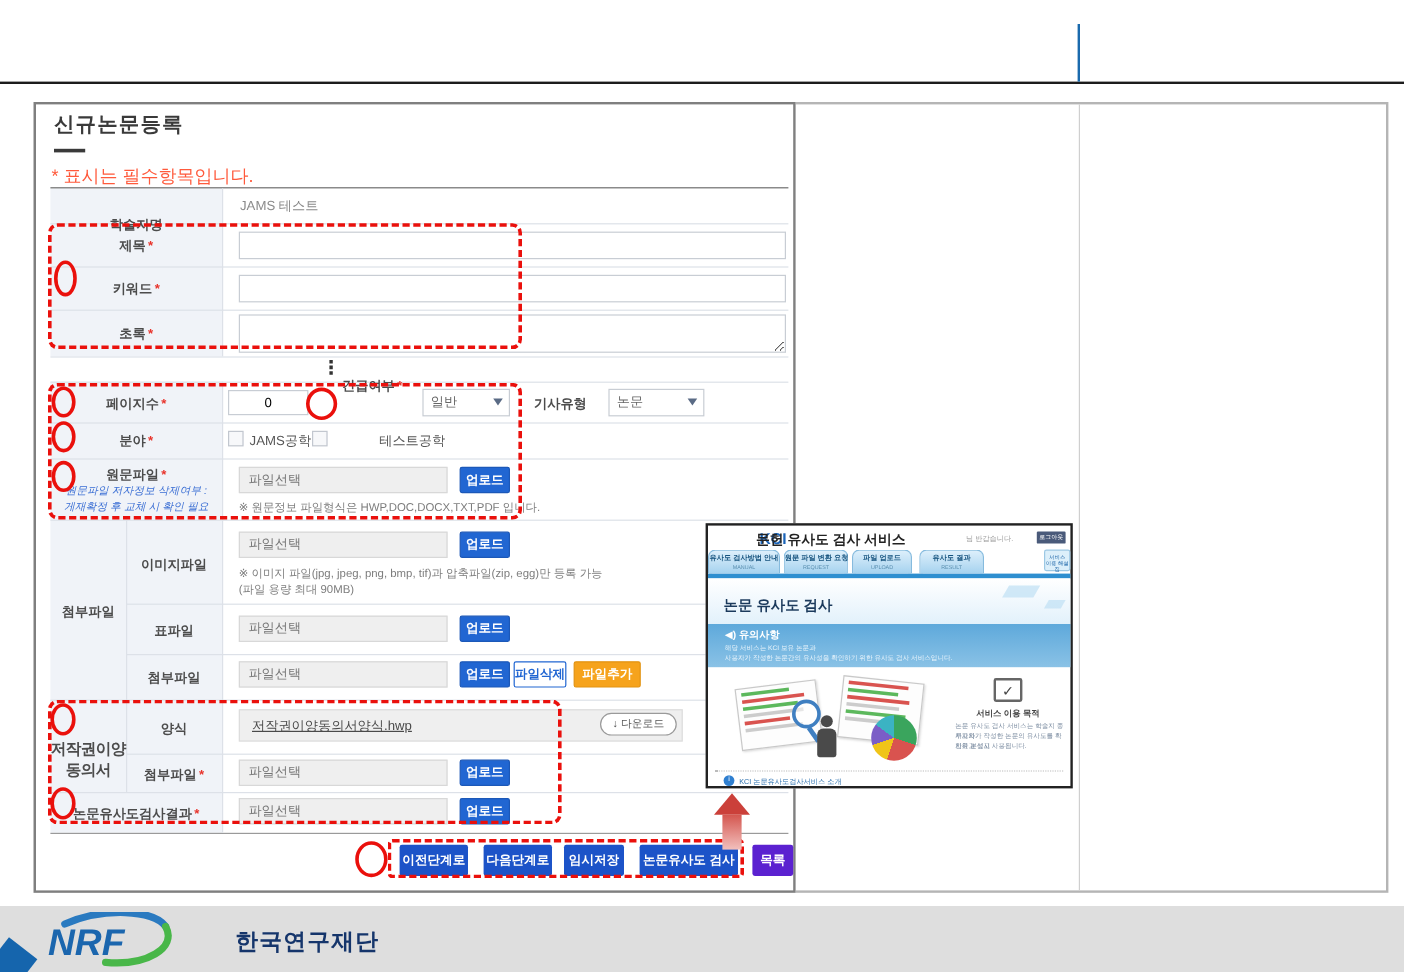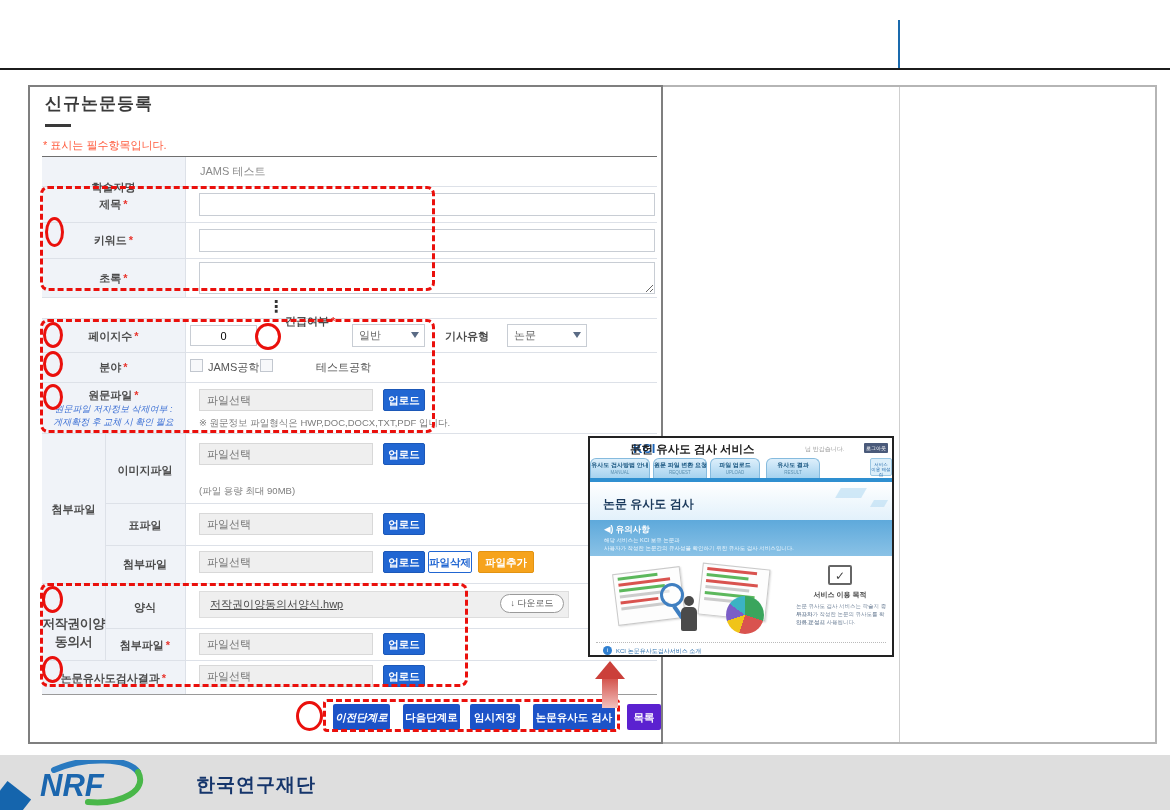--- a/index.html
+++ b/index.html
@@ -9,21 +9,21 @@
   .abs { position:absolute; }
   
   .topline { left:0; top:68px; width:1170px; height:2px; background:#1c1c1c; }
   .bluevline { left:898px; top:20px; width:2px; height:48px; background:#1a6aad; }
   .outerbox { left:28px; top:85px; width:1129px; height:659px; border:2px solid #b5b5b5; background:#fff; }
   .coldivider { left:899px; top:87px; width:1px; height:655px; background:#cfcfcf; }
   .formpanel { left:28px; top:85px; width:635px; height:659px; border:2px solid #7f7f7f; background:#fff; }
   
   .pagetitle { left:45px; top:92px; font-size:17px; font-weight:bold; color:#3a3a3a; letter-spacing:1px; }
   .titlebar { left:45px; top:124px; width:26px; height:3px; background:#3a3a3a; }
-  .reqnote { left:43px; top:138px; font-size:11px; color:#ff5a3c; }
+  .reqnote { left:43px; top:138px; font-size:15px; color:#ff5a3c; }
   
   .labbg { background:#f0f3f8; }
   .hline { height:1px; background:#dde1e8; }
   .vline { width:1px; background:#dde1e8; }
   .lab { font-size:11px; font-weight:bold; color:#4c4c4c; text-align:center; }
   .star { color:#e8342c; margin-left:2px; }
   .valtext { font-size:11px; color:#8a8a8a; }
   .txtinput { border:1px solid #c8cdd4; background:#fff; font-size:11px; padding:0 5px; font-family:inherit; }
   .fileinput { border:1px solid #d8d8d8; background:#efefef; font-size:11px; color:#999; padding:0 7px; font-family:inherit; }
   .btn-up { background:#2166d2; color:#fff; font-size:10.5px; font-weight:bold; text-align:center; border:1px solid #1c58b8; border-radius:2px; line-height:20px; cursor:pointer; }
@@ -151,20 +151,21 @@
   <div class="abs bluenote" style="left:42px;top:416px;">게재확정 후 교체 시 확인 필요</div>
   <input class="abs fileinput" style="left: 199px; top: 389px; width: 174px; height: 22px;" readonly="" placeholder="파일선택">
   <div class="abs btn-up" style="left:383px;top:389px;width:42px;height:22px;">업로드</div>
   <div class="abs note" style="left:199px;top:417px;">※ 원문정보 파일형식은 HWP,DOC,DOCX,TXT,PDF 입니다.</div>
 
   <div class="abs lab" style="left:42px;top:502px;width:63px;">첨부파일</div>
 
   <div class="abs lab" style="left:105px;top:463px;width:80px;">이미지파일</div>
   <input class="abs fileinput" style="left: 199px; top: 443px; width: 174px; height: 22px;" readonly="" placeholder="파일선택">
   <div class="abs btn-up" style="left:383px;top:443px;width:42px;height:22px;">업로드</div>
+  <div class="abs note" style="left:199px;top:472px;">※ 이미지 파일(jpg, jpeg, png, bmp, tif)과 압축파일(zip, egg)만 등록 가능</div>
   <div class="abs note" style="left:199px;top:485px;">(파일 용량 최대 90MB)</div>
 
   <div class="abs lab" style="left:105px;top:518px;width:80px;">표파일</div>
   <input class="abs fileinput" style="left: 199px; top: 513px; width: 174px; height: 22px;" readonly="" placeholder="파일선택">
   <div class="abs btn-up" style="left:383px;top:513px;width:42px;height:22px;">업로드</div>
 
   <div class="abs lab" style="left:105px;top:557px;width:80px;">첨부파일</div>
   <input class="abs fileinput" style="left: 199px; top: 551px; width: 174px; height: 22px;" readonly="" placeholder="파일선택">
   <div class="abs btn-up" style="left:383px;top:551px;width:42px;height:22px;">업로드</div>
   <div class="abs btn-del" style="left:428px;top:551px;width:44px;height:22px;">파일삭제</div>
@@ -178,21 +179,21 @@
   <div class="abs pill" style="left:500px;top:594px;width:64px;height:19px;">↓ 다운로드</div>
 
   <div class="abs lab" style="left:105px;top:638px;width:80px;"><span>첨부파일</span><span class="star">*</span></div>
   <input class="abs fileinput" style="left: 199px; top: 633px; width: 174px; height: 22px;" readonly="" placeholder="파일선택">
   <div class="abs btn-up" style="left:383px;top:633px;width:42px;height:22px;">업로드</div>
 
   <div class="abs lab" style="left:42px;top:671px;width:143px;"><span>논문유사도검사결과</span><span class="star">*</span></div>
   <input class="abs fileinput" style="left: 199px; top: 665px; width: 174px; height: 22px;" readonly="" placeholder="파일선택">
   <div class="abs btn-up" style="left:383px;top:665px;width:42px;height:22px;">업로드</div>
 
-  <div class="abs bbtn" style="left:333px;top:704px;width:57px;height:26px;font-style:italic;">이전단계로</div>
+  <div class="abs bbtn" style="left:333px;top:704px;width:57px;height:26px;">이전단계로</div>
   <div class="abs bbtn" style="left:403px;top:704px;width:57px;height:26px;">다음단계로</div>
   <div class="abs bbtn" style="left:470px;top:704px;width:50px;height:26px;">임시저장</div>
   <div class="abs bbtn" style="left:533px;top:704px;width:82px;height:26px;">논문유사도 검사</div>
   <div class="abs bbtn purple" style="left:627px;top:704px;width:34px;height:26px;">목록</div>
 
   <div class="abs redrect" style="left:40px;top:186px;width:395px;height:105px;"></div>
   <div class="abs redrect" style="left:40px;top:319px;width:395px;height:114px;"></div>
   <div class="abs redrect" style="left:40px;top:583px;width:428px;height:104px;"></div>
   <div class="abs redrect" style="left:323px;top:699px;width:297px;height:33px;border-radius:4px;"></div>
 

